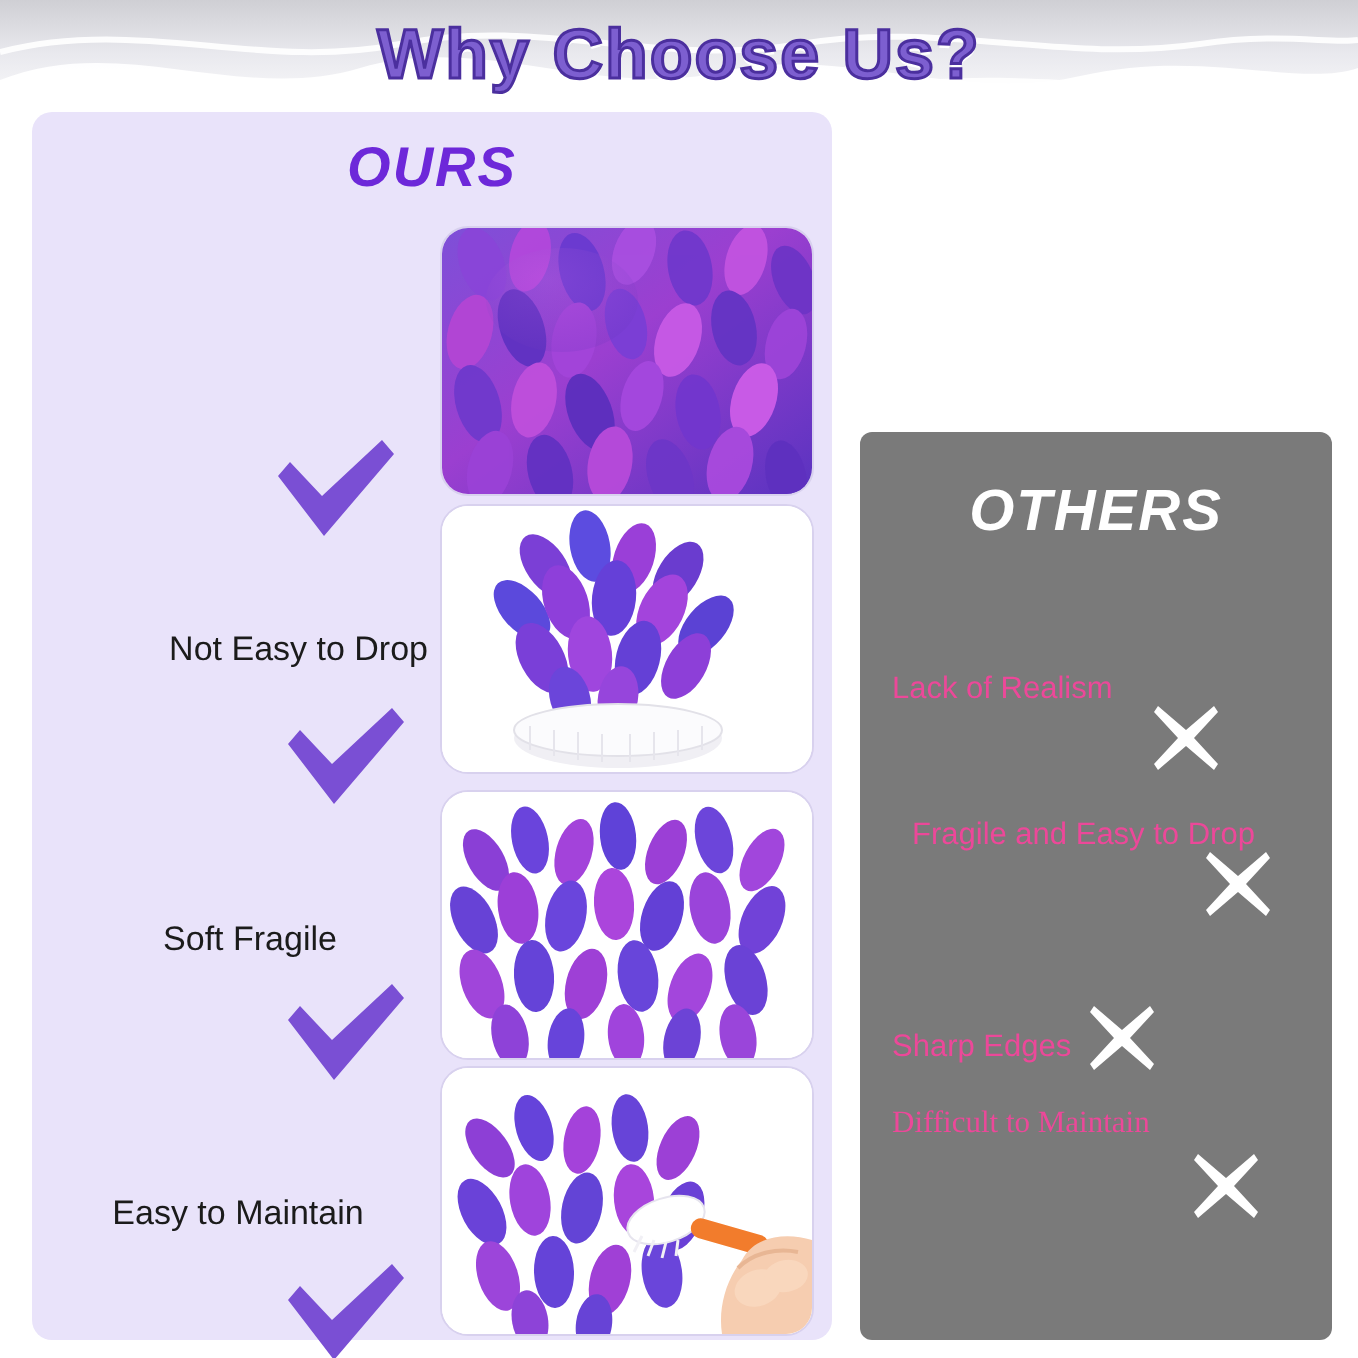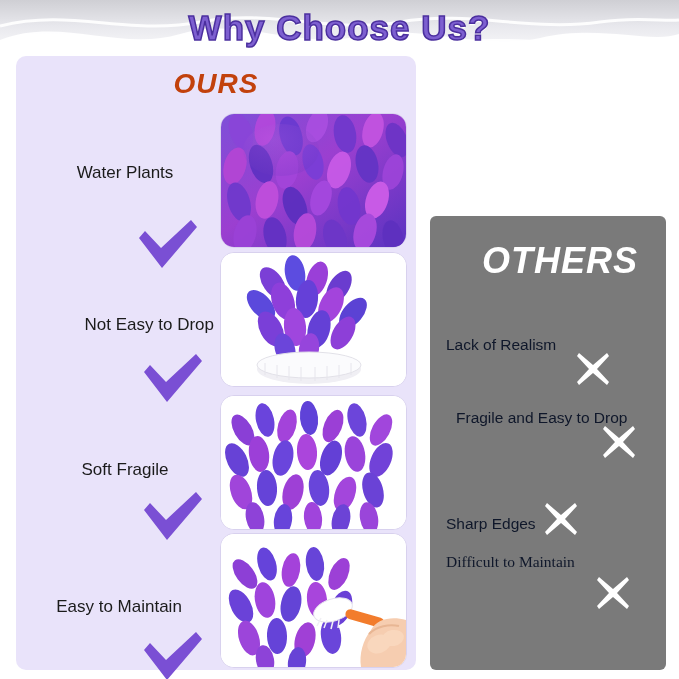--- a/index.html
+++ b/index.html
@@ -33,21 +33,21 @@
   
   #ours-panel{
     position:absolute;left:16px;top:56px;width:400px;height:614px;
     background:#e9e3fa;
     border-radius:10px;
   }
   #ours-title{
     position:absolute;left:16px;top:68px;width:400px;
     text-align:center;
     font-size:28px;font-weight:bold;font-style:italic;
-    color:#c2410c;
+    color:#6d28d9;
     letter-spacing:1px;
   }
   .ours-label{
     position:absolute;
     font-size:17px;
     color:#1b1b1b;
     line-height:20px;
     text-align:center;
     width:190px;
   }
@@ -66,29 +66,28 @@
 
   
   #others-panel{
     position:absolute;left:430px;top:216px;width:236px;height:454px;
     background:#7a7a7a;
     border-radius:6px;
   }
   #others-title{
     position:absolute;left:430px;top:240px;width:236px;
     text-align:center;
-    font-size:36px;font-weight:bold;font-style:italic;
+    font-size:29px;font-weight:bold;font-style:italic;
     color:#ffffff;
     letter-spacing:1px;
-    padding-left:12px;
   }
   .other-label{
     position:absolute;
     font-size:15.5px;
-    color:#0f172a;
+    color:#ec4899;
     white-space:nowrap;
   }
   .xmark{
     position:absolute;
     width:34px;height:34px;
   }
 </style>
 </head>
 <body>
 
@@ -107,21 +106,20 @@
     <path d="M0,48 C80,34 140,56 220,44 C300,32 360,54 440,44 C520,34 590,52 679,44" fill="none" stroke="#ffffff" stroke-width="4" opacity="0.9"></path>
   </svg>
 </div>
 
 <div id="title">Why Choose Us?</div>
 
 <div id="ours-panel"></div>
 <div id="ours-title">OURS</div>
 
 <div class="ours-label" style="left:30px;top:163px;">
-  <div>Water Plants</div>
 </div>
 <div class="check" style="left:135px;top:218px;">
   <svg viewBox="0 0 64 54" width="64" height="54">
     <path d="M4,20 L10,13 L26,30 L56,2 L62,9 L27,50 Z" fill="#7a4fd4"></path>
   </svg>
 </div>
 <div class="photo" style="left:220px;top:113px;width:185px;height:133px;">
   <svg width="185" height="133" viewBox="0 0 185 133">
     <defs>
       <linearGradient id="p1" x1="0" y1="0" x2="1" y2="1">

